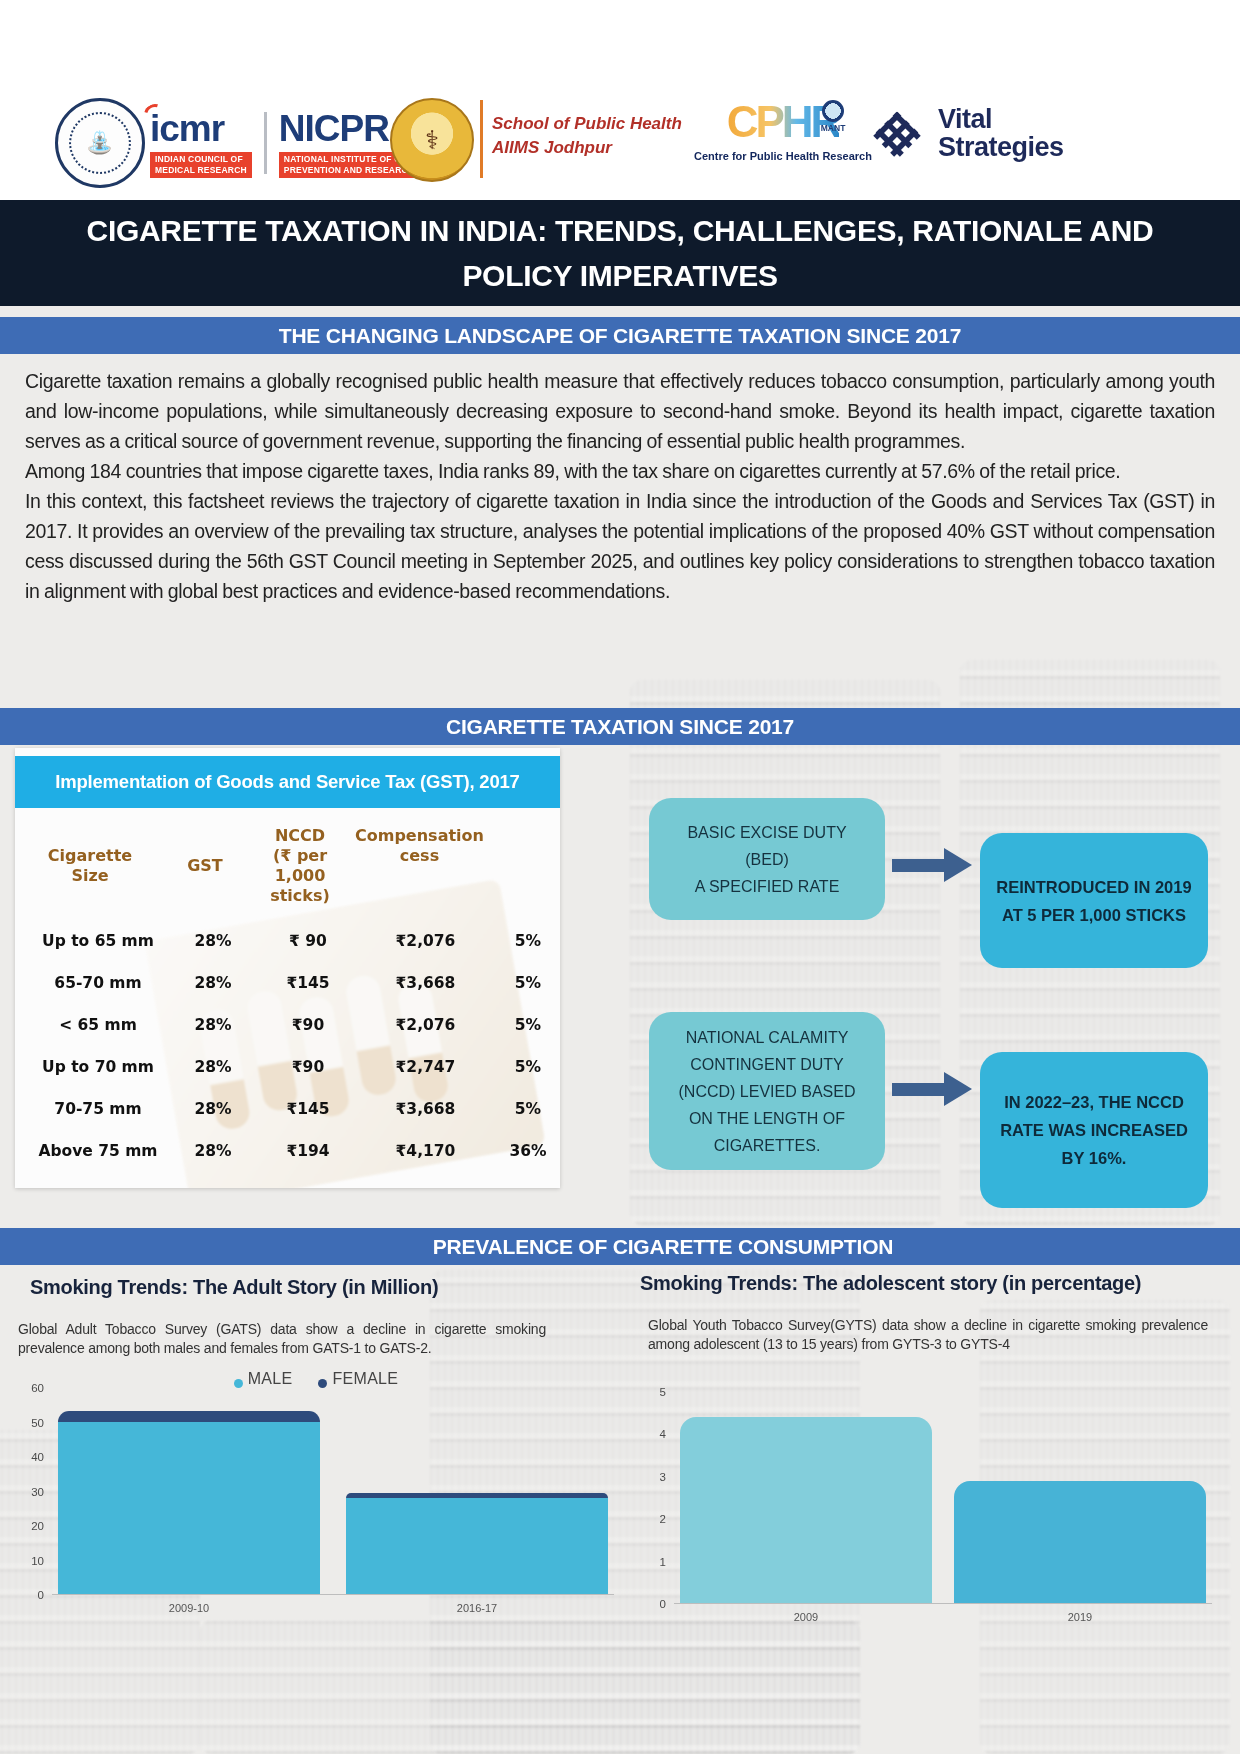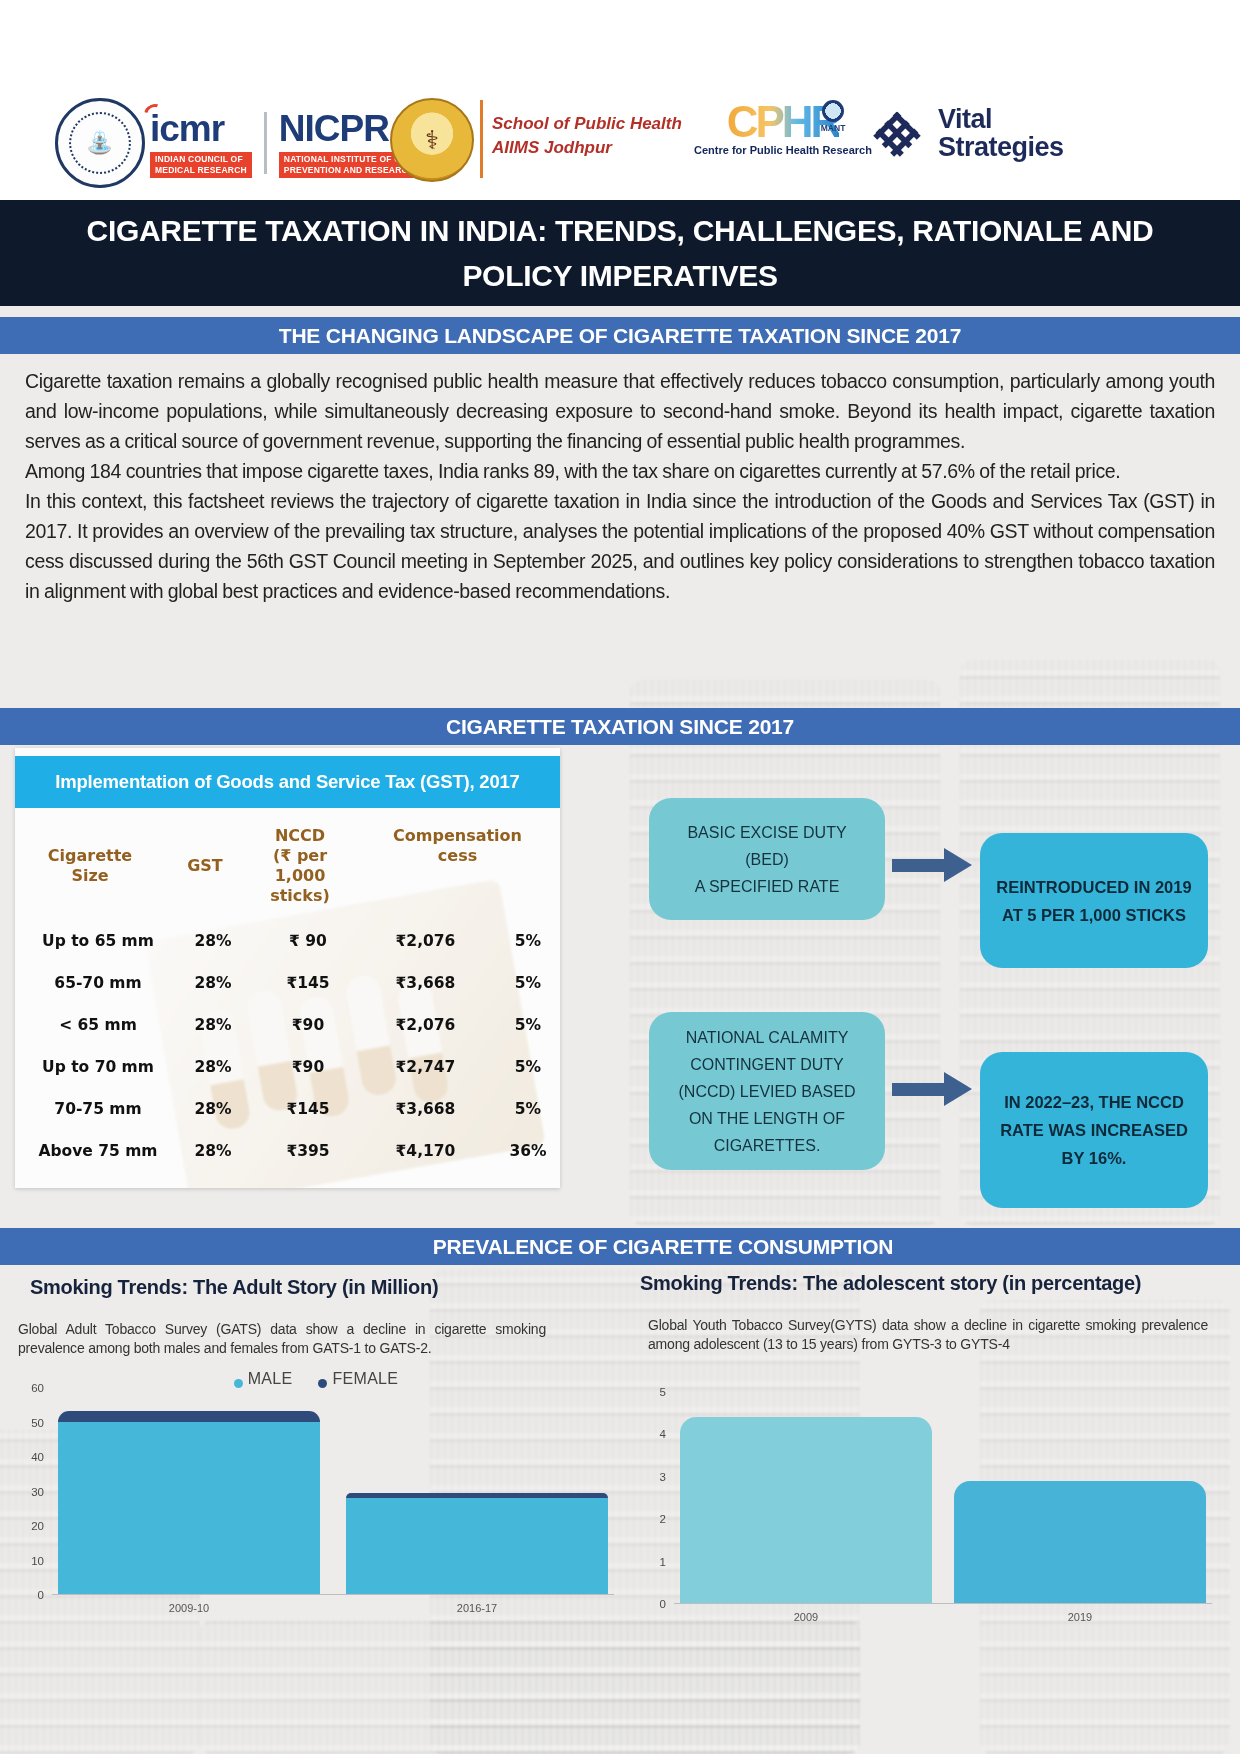--- a/index.html
+++ b/index.html
@@ -33,21 +33,21 @@
   .sph-text{position:absolute;left:492px;top:112px;font-weight:bold;font-style:italic;
     color:#b23028;font-size:17px;line-height:24px;}
   .cphr-block{position:absolute;left:688px;top:100px;width:190px;text-align:center;}
   .cphr-word{font-size:44px;font-weight:900;letter-spacing:-3px;line-height:44px;
     background:linear-gradient(90deg,#f2a93b 0%,#f6c465 38%,#63b9e8 62%,#2a87c8 100%);
     -webkit-background-clip:text;background-clip:text;color:transparent;}
   .mant{position:absolute;right:-6px;top:0;display:flex;flex-direction:column;align-items:center;}
   .mant .globe{width:18px;height:18px;border-radius:50%;border:2px solid #1e3d78;
     background:radial-gradient(circle,#cfe6f5 0 60%,#1e3d78 61%);}
   .mant .mant-label{font-size:8.5px;font-weight:bold;color:#1e3d78;margin-top:1px;}
-  .cphr-caption{font-size:11px;font-weight:bold;color:#12265c;margin-top:0;}
+  .cphr-caption{font-size:11px;font-weight:bold;color:#12265c;margin-top:6px;}
   .vital-block{position:absolute;left:868px;top:104px;display:flex;align-items:center;gap:12px;}
   .vital-text{font-size:27px;font-weight:bold;color:#1e2a5a;line-height:28px;letter-spacing:-.5px;}
   
   .title-bar{position:absolute;left:0;top:200px;width:1240px;height:106px;background:#0e1a2b;
     z-index:2;display:flex;align-items:center;justify-content:center;text-align:center;}
   .title-bar .t{color:#fff;font-weight:bold;font-size:30px;line-height:45px;width:1100px;
     letter-spacing:-.3px;}
   .section-bar{position:absolute;left:0;width:1240px;height:37px;background:#3e6cb5;z-index:2;
     display:flex;align-items:center;justify-content:center;}
   .section-bar .t{color:#fff;font-weight:bold;font-size:21px;letter-spacing:-.2px;}
@@ -63,21 +63,21 @@
     background:linear-gradient(135deg,#faf6f0 0%,#f0e7d8 45%,#e0cfb2 100%);border-radius:10px;}
   .pack .cig{position:absolute;width:34px;height:120px;border-radius:16px;
     background:linear-gradient(0deg,#d9b787 0 38%,#f7f4ee 40% 100%);}
   .table-band{position:relative;margin-top:8px;height:52px;background:#1faee5;z-index:1;
     display:flex;align-items:center;justify-content:center;}
   .table-band .t{color:#fff;font-weight:bold;font-size:18.5px;letter-spacing:-.2px;}
   .gst-table{position:relative;z-index:1;font-family:"DejaVu Sans","Liberation Sans",sans-serif;}
   .thead{display:grid;grid-template-columns:150px 80px 110px 205px;padding-top:18px;}
   .th{color:#94601f;font-weight:bold;font-size:16px;text-align:center;white-space:pre-line;line-height:20px;}
   .th-size,.th-gst{align-self:center;}
-  .cess-group{display:flex;flex-direction:column;}
+  .cess-group{display:flex;flex-direction:row;}
   .subrow{display:grid;grid-template-columns:125px 80px;margin-top:4px;}
   .subhead{color:#2e6db4;font-weight:bold;font-size:12.5px;line-height:15px;text-align:center;white-space:pre-line;}
   .tbody{display:grid;grid-template-columns:150px 80px 110px 125px 80px;grid-auto-rows:42px;margin-top:14px;}
   .td{display:flex;align-items:center;justify-content:center;font-weight:bold;font-size:15.5px;color:#111;margin-left:16px;}
   
   .flow-box{position:absolute;border-radius:22px;display:flex;align-items:center;justify-content:center;
     text-align:center;padding:10px 16px;box-sizing:border-box;z-index:1;}
   .flow-box.teal{background:#76c9d3;color:#15323f;font-size:16px;line-height:27px;white-space:pre-line;}
   .flow-box.cyan{background:#35b4da;color:#0e2a3a;font-weight:bold;font-size:16.5px;line-height:28px;margin-top:44px;}
   .arrow{position:absolute;display:flex;align-items:center;z-index:1;}
@@ -234,21 +234,21 @@
           <div class="td">₹90</div>
           <div class="td">₹2,747</div>
           <div class="td">5%</div>
           <div class="td">70-75 mm</div>
           <div class="td">28%</div>
           <div class="td">₹145</div>
           <div class="td">₹3,668</div>
           <div class="td">5%</div>
           <div class="td">Above 75 mm</div>
           <div class="td">28%</div>
-          <div class="td">₹395</div>
+          <div class="td">₹194</div>
           <div class="td">₹4,170</div>
           <div class="td">36%</div>
         </div>
     </div>
   </div>
 
   <div class="flow-box teal" style="left:649px;top:798px;width:236px;height:122px;">BASIC EXCISE DUTY
 (BED)
 A SPECIFIED RATE</div>
   <div class="arrow" style="left:892px;top:848px;">

